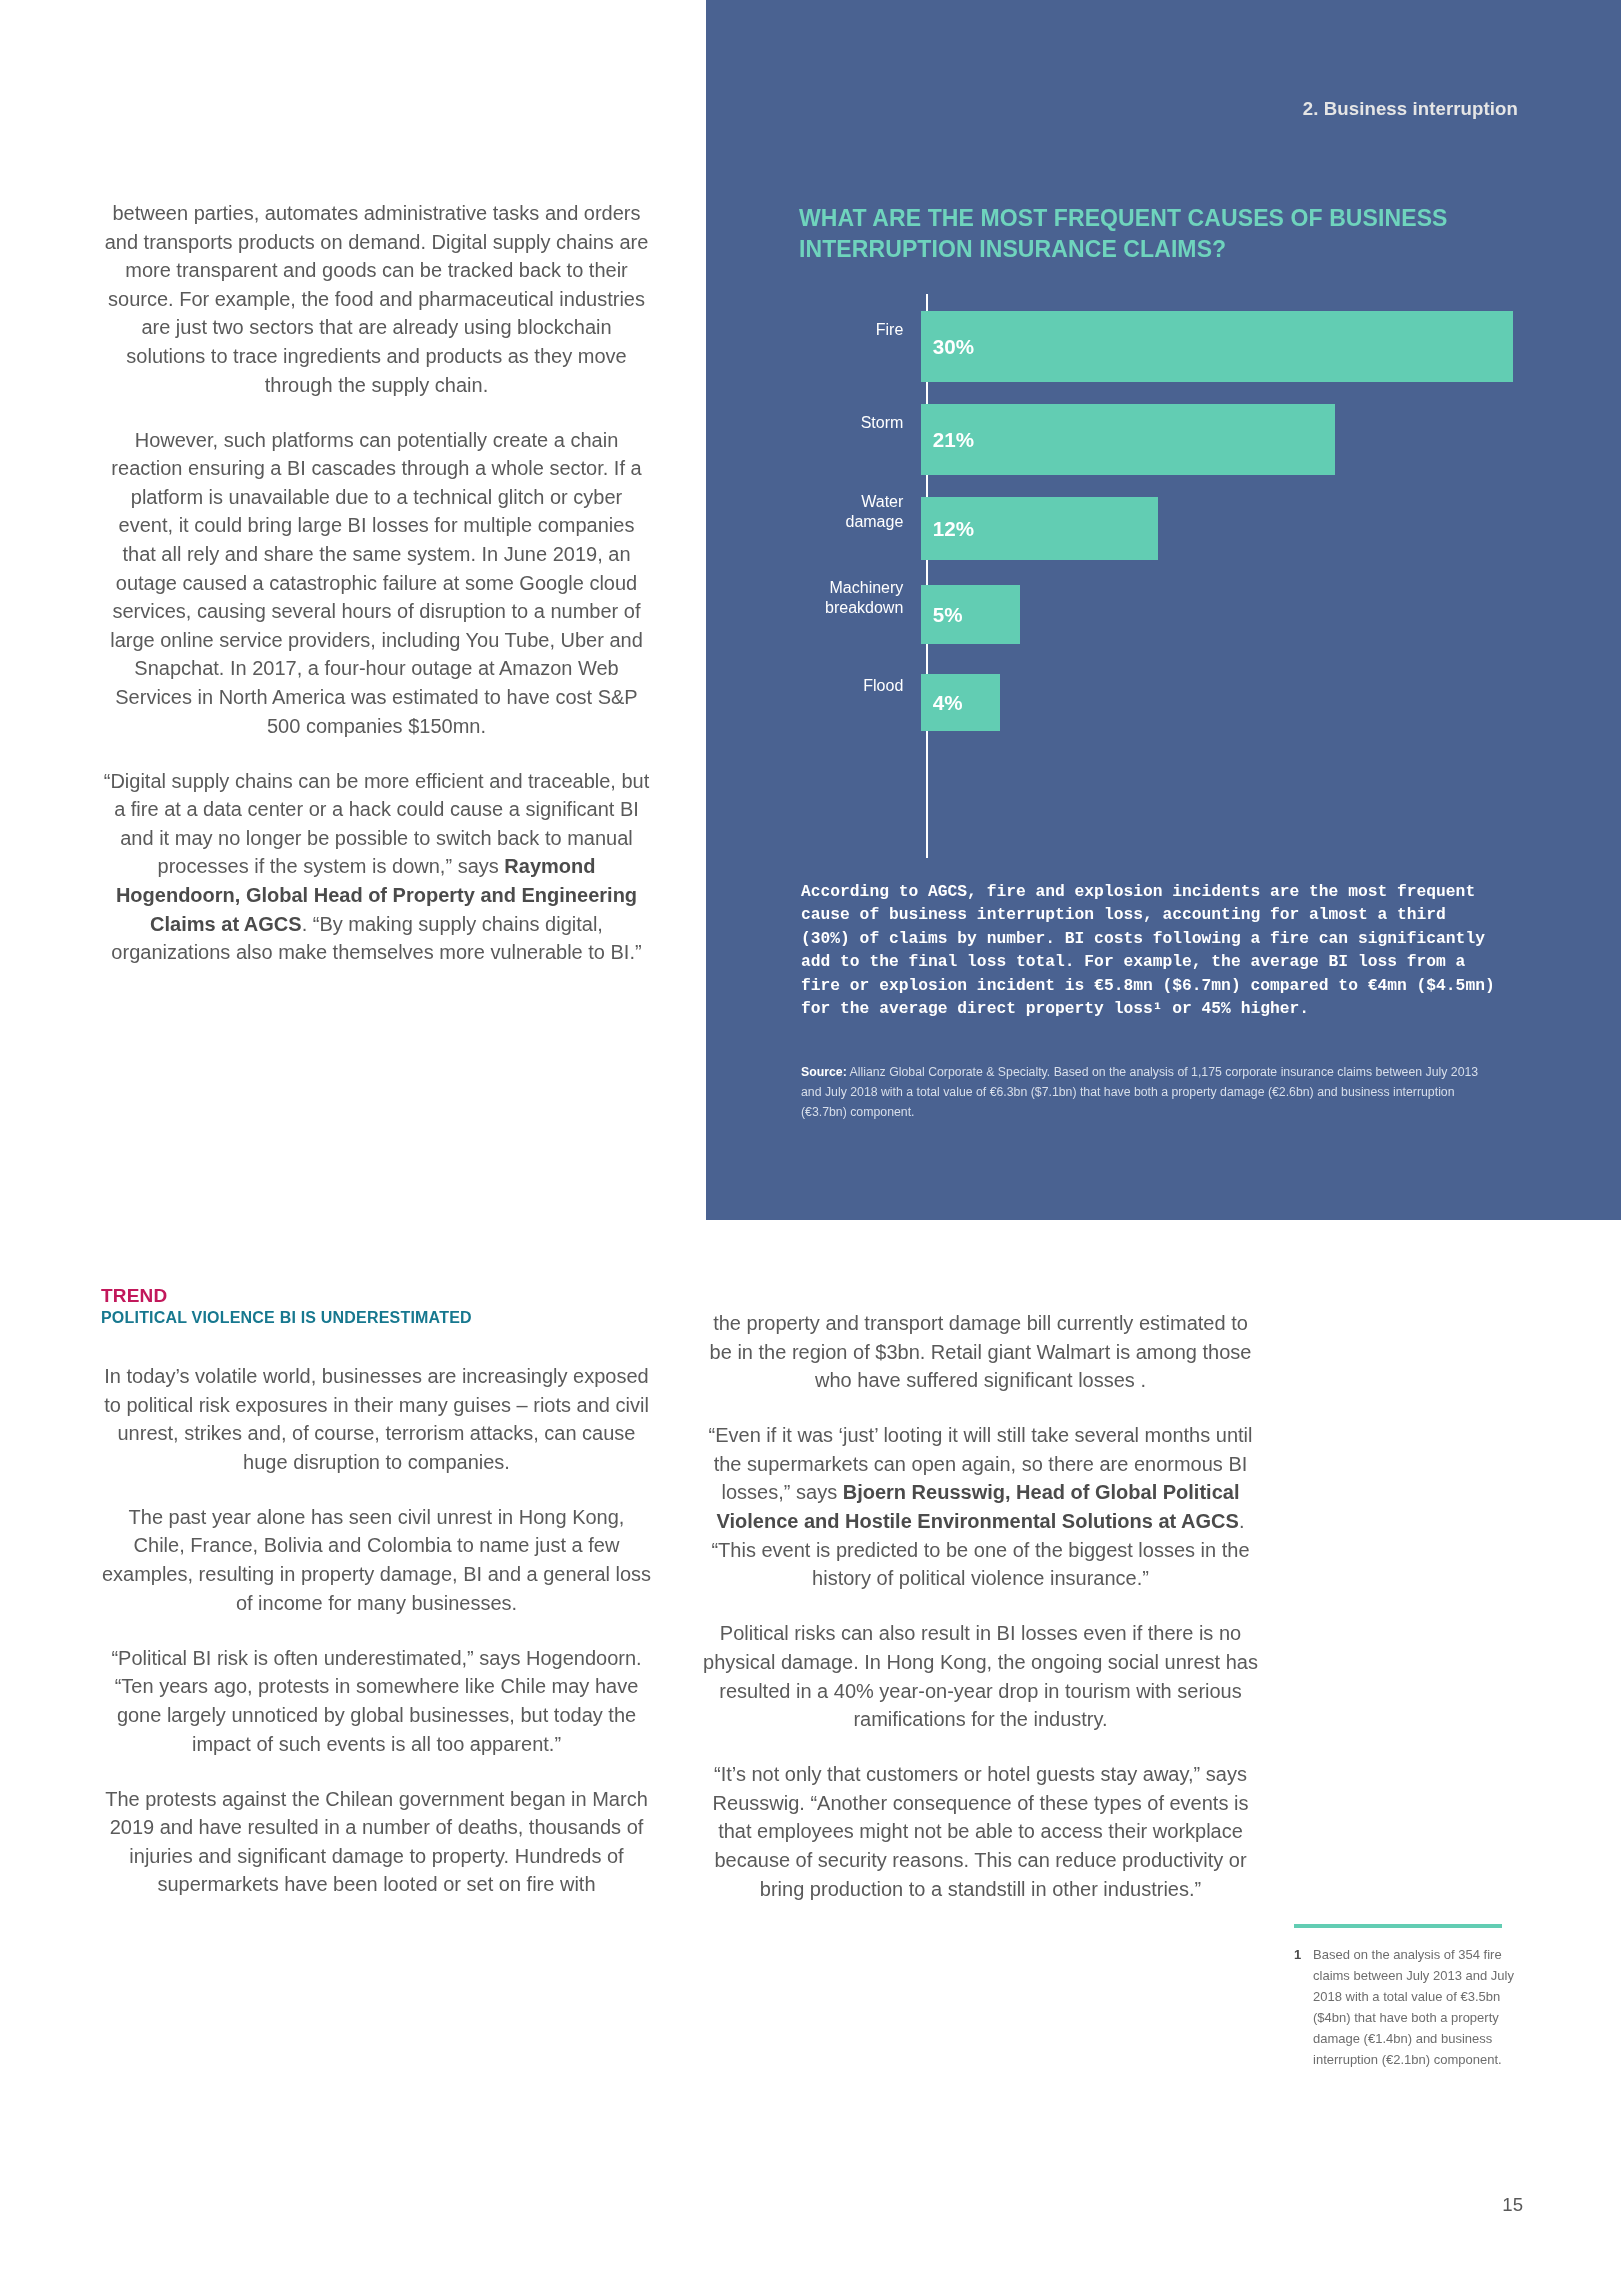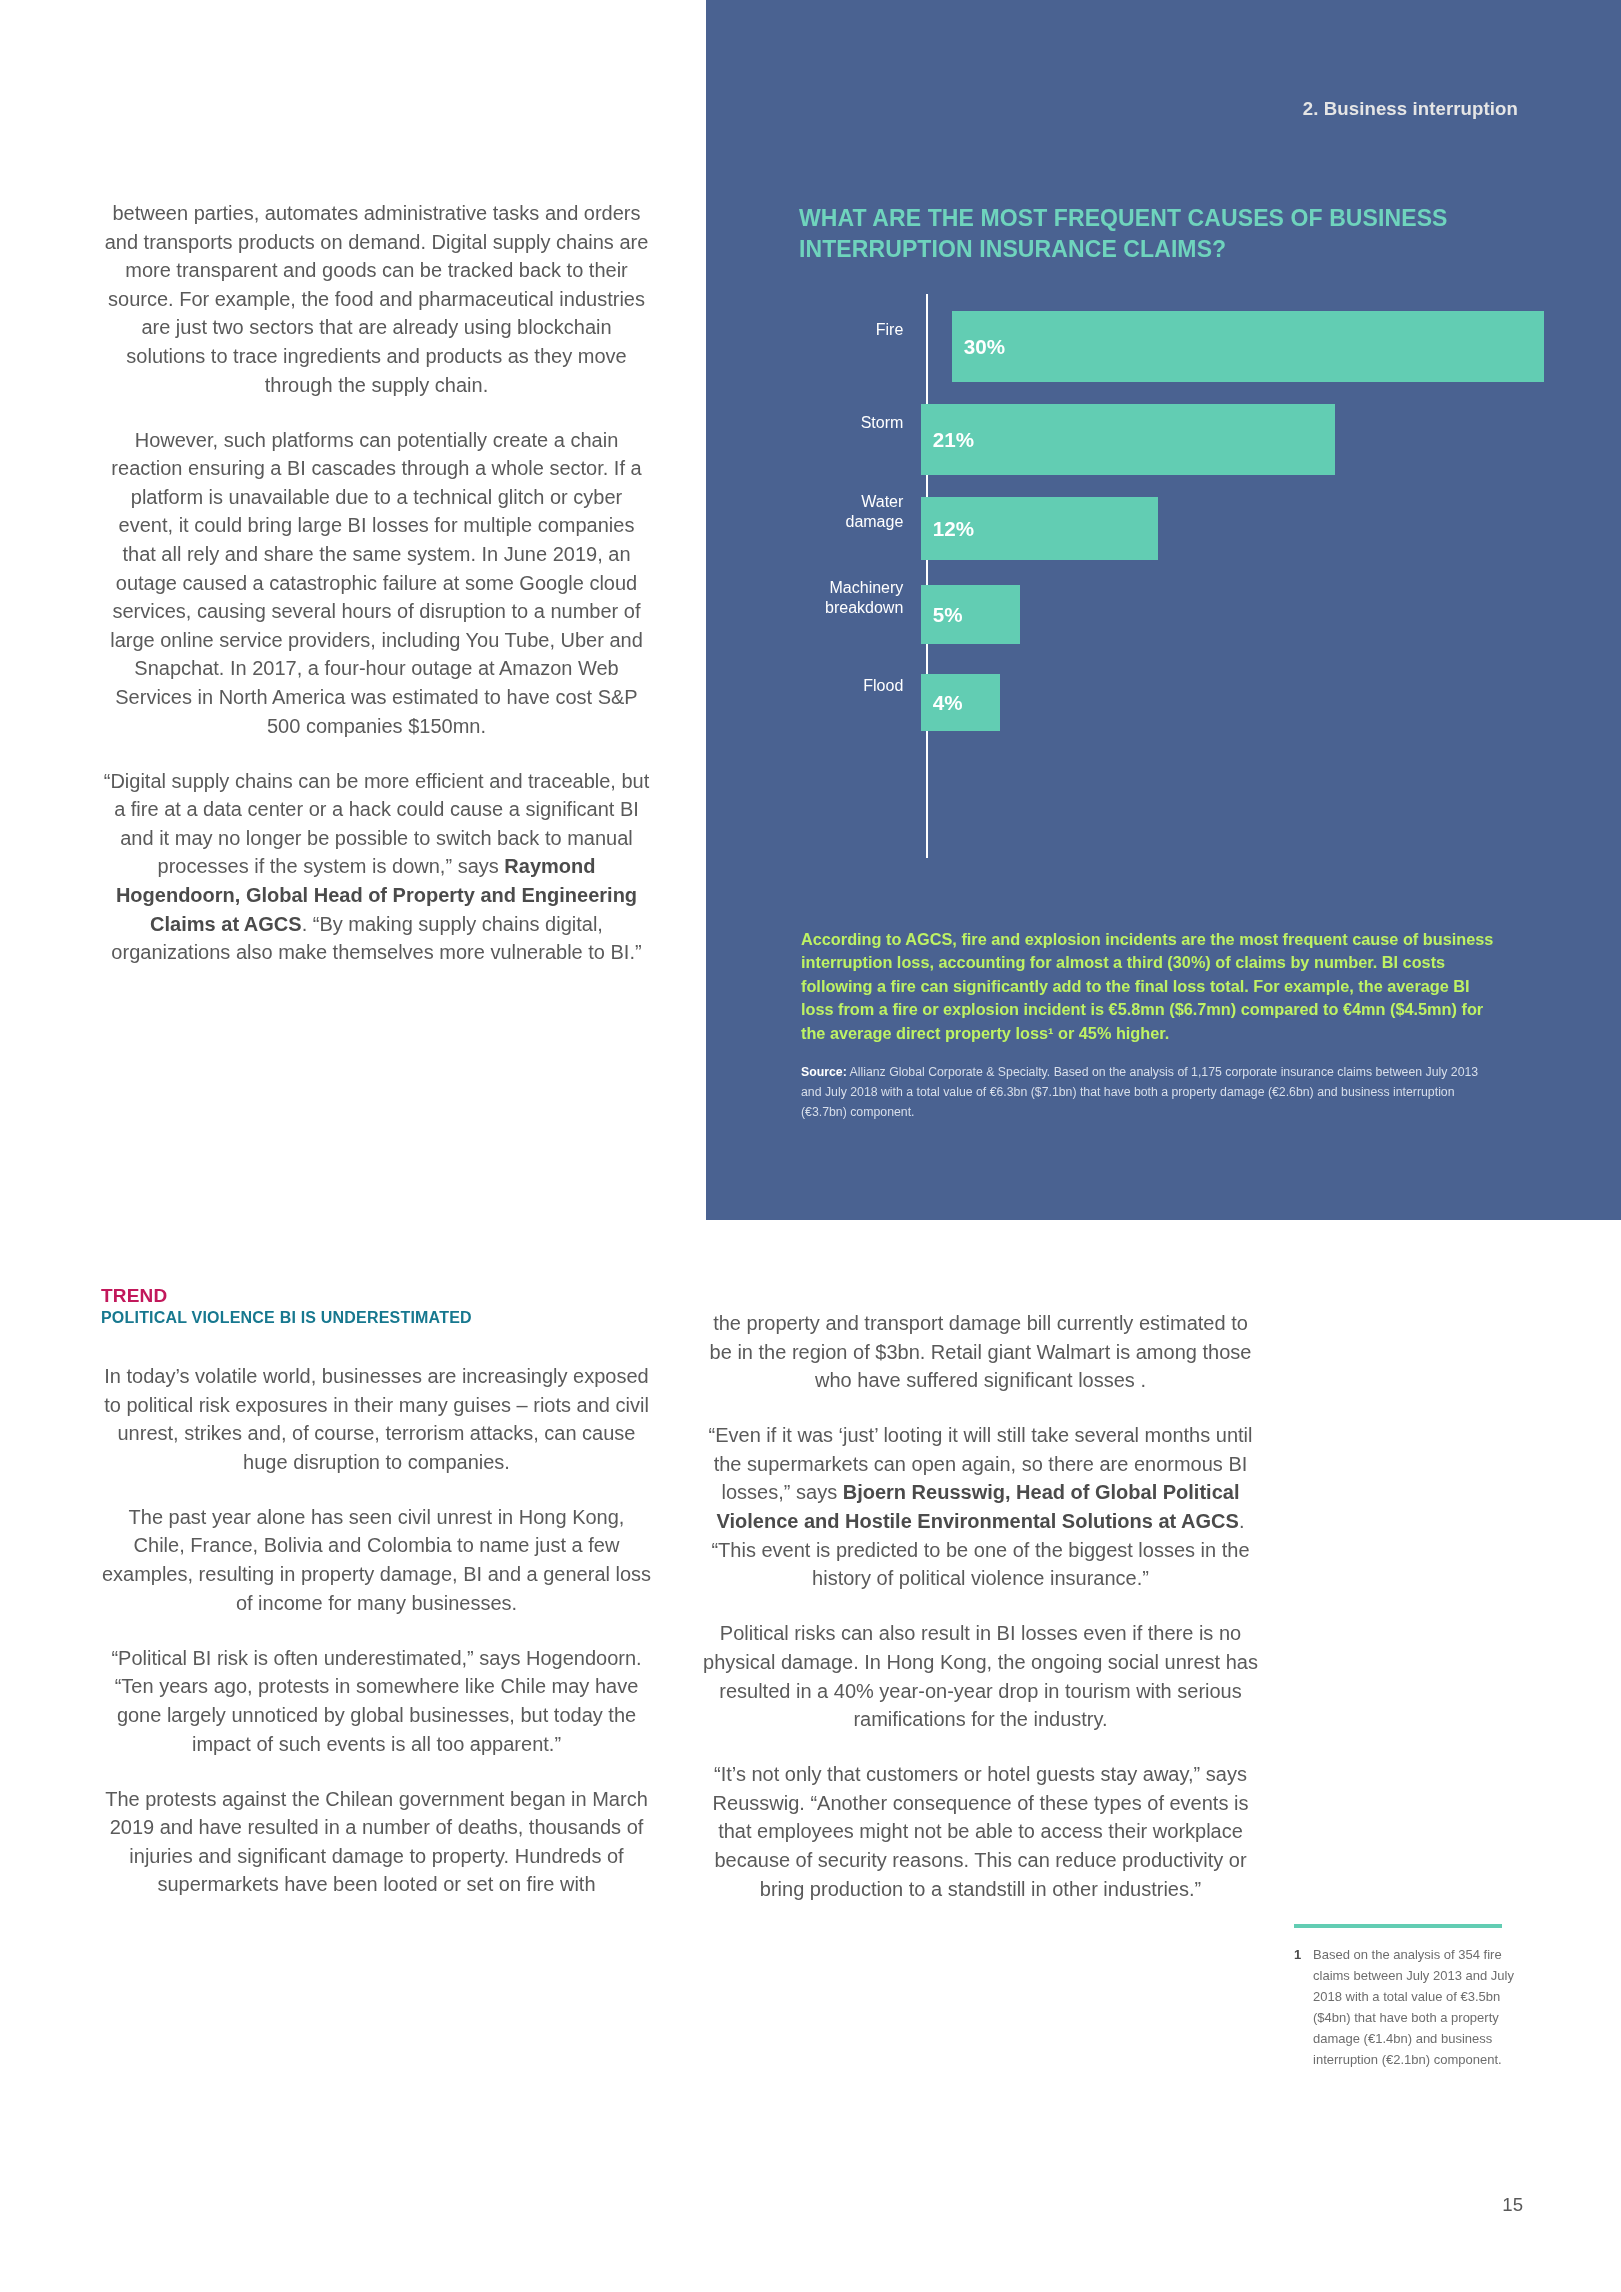--- a/index.html
+++ b/index.html
@@ -97,26 +97,27 @@
     font-size: 20.6px;
     font-weight: bold;
     padding-left: 11.8px;
     white-space: nowrap;
   }
 
   
   #chart-caption {
     position: absolute;
     left: 95px;
-    top: 928px;
+    top: 880px;
     width: 698px;
-    color: #bef264;
+    color: #ffffff;
     font-size: 16.3px;
     font-weight: bold;
     line-height: 1.44;
+    font-family: Liberation Mono, monospace;
   }
   #chart-source {
     position: absolute;
     left: 95px;
     top: 1063px;
     width: 698px;
     color: #d8dfeb;
     font-size: 12.3px;
     line-height: 1.62;
   }
@@ -213,21 +214,21 @@
 
 <div id="blue-panel">
 
   <div id="section-label">2. Business interruption</div>
 
   <div id="chart-title">WHAT ARE THE MOST FREQUENT CAUSES OF BUSINESS INTERRUPTION INSURANCE CLAIMS?</div>
 
   <div id="chart">
     <div id="chart-axis"></div>
 
-  <div class="bar-row" style="top: 0px; height: 71px; gap: 31px;">
+  <div class="bar-row" style="top: 0px; height: 71px;">
         <div class="bar-label">Fire</div>
         <div class="bar-track">
           <div class="bar-fill" style="width: 592px; background: rgb(98, 205, 179);">
             <span class="bar-value">30%</span>
           </div>
         </div>
       </div>
       <div class="bar-row" style="top: 93px; height: 71px;">
         <div class="bar-label">Storm</div>
         <div class="bar-track">

